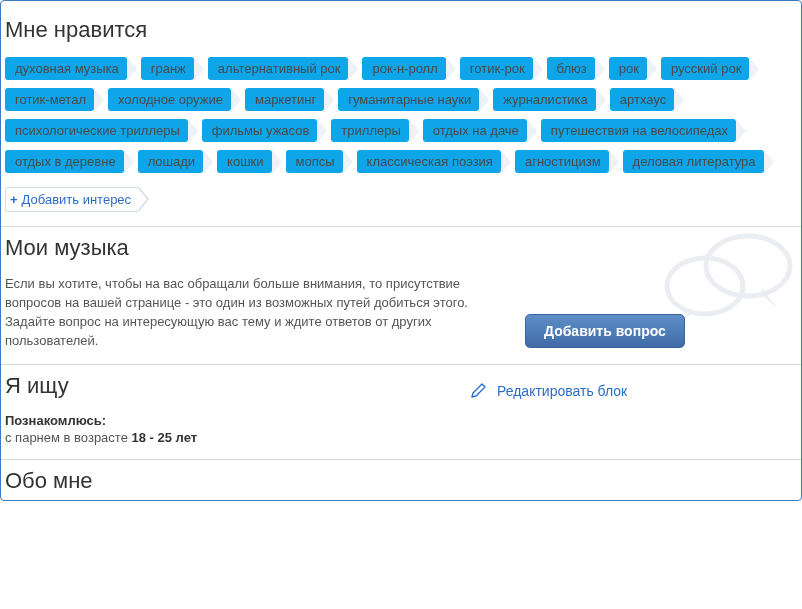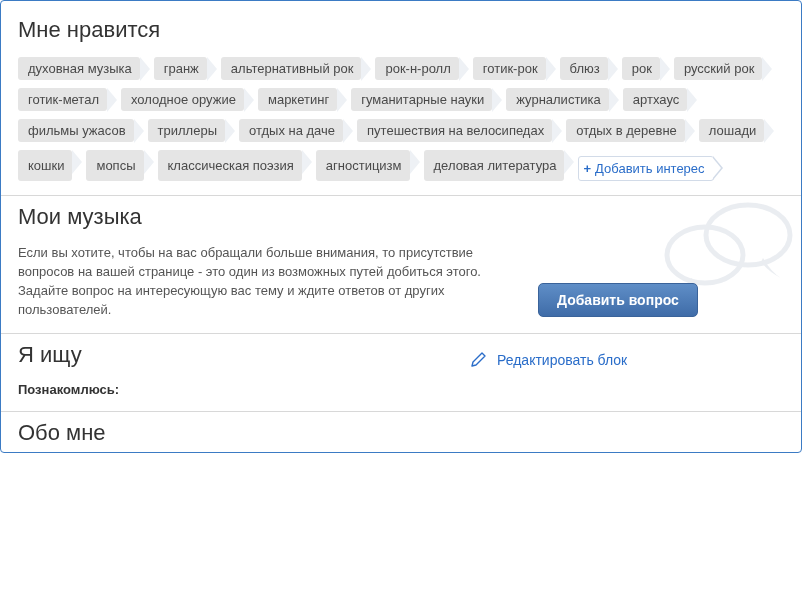--- a/index.html
+++ b/index.html
@@ -6,40 +6,40 @@
     body {
       font-family: Arial, Helvetica, sans-serif;
       background: #fff;
       width: 802px;
       border: 1px solid #3b7bc4;
       border-radius: 4px;
       padding: 8px 0 0 0;
       overflow: hidden;
     }
     .section {
-      padding: 8px 14px 14px 17px;
+      padding: 8px 14px 14px 4px;
       border-bottom: 1px solid #d8d8d8;
       position: relative;
     }
     .section:last-child { border-bottom: none; }
     h2 {
       font-size: 22px;
       font-weight: normal;
       color: #333;
       margin-bottom: 14px;
     }
     .tags {
       display: flex;
       flex-wrap: wrap;
       gap: 8px 4px;
     }
     .tag {
       display: inline-flex;
       align-items: center;
-      background: #e5e5e5;
+      background: #0ea5e9;
       color: #4a4a4a;
       font-size: 13px;
       padding: 4px 8px 4px 10px;
       border-radius: 3px;
       position: relative;
       margin-right: 10px;
       cursor: pointer;
     }
     .tag::after {
       content: "";
@@ -166,20 +166,21 @@
       <span class="tag">готик-рок</span>
       <span class="tag">блюз</span>
       <span class="tag">рок</span>
       <span class="tag">русский рок</span>
       <span class="tag">готик-метал</span>
       <span class="tag">холодное оружие</span>
       <span class="tag">маркетинг</span>
       <span class="tag">гуманитарные науки</span>
       <span class="tag">журналистика</span>
       <span class="tag">артхаус</span>
+      <span class="tag">психологические триллеры</span>
       <span class="tag">фильмы ужасов</span>
       <span class="tag">триллеры</span>
       <span class="tag">отдых на даче</span>
       <span class="tag">путешествия на велосипедах</span>
       <span class="tag">отдых в деревне</span>
       <span class="tag">лошади</span>
       <span class="tag">кошки</span>
       <span class="tag">мопсы</span>
       <span class="tag">классическая поэзия</span>
       <span class="tag">агностицизм</span>
@@ -209,17 +210,20 @@
 
 <div class="section seeking-section">
   <h2>Я ищу</h2>
   <span class="edit-block">
     <svg width="16" height="16" viewBox="0 0 16 16">
       <path d="M 11 1 L 14 4 L 5 13 L 1 14 L 2 10 Z" fill="none" stroke="#2a6dc9" stroke-width="1.4" stroke-linejoin="round"></path>
     </svg>
     <span>Редактировать блок</span>
   </span>
   <div class="seeking-label">Познакомлюсь:</div>
+  <div class="seeking-value">
+    <span>с парнем в возрасте </span><b>18 - 25 лет</b>
+  </div>
 </div>
 
 <div class="section" style="border-bottom:none;padding-bottom:6px;">
   <h2 style="margin-bottom:0;">Обо мне</h2>
 </div>
 
 </body></html>

